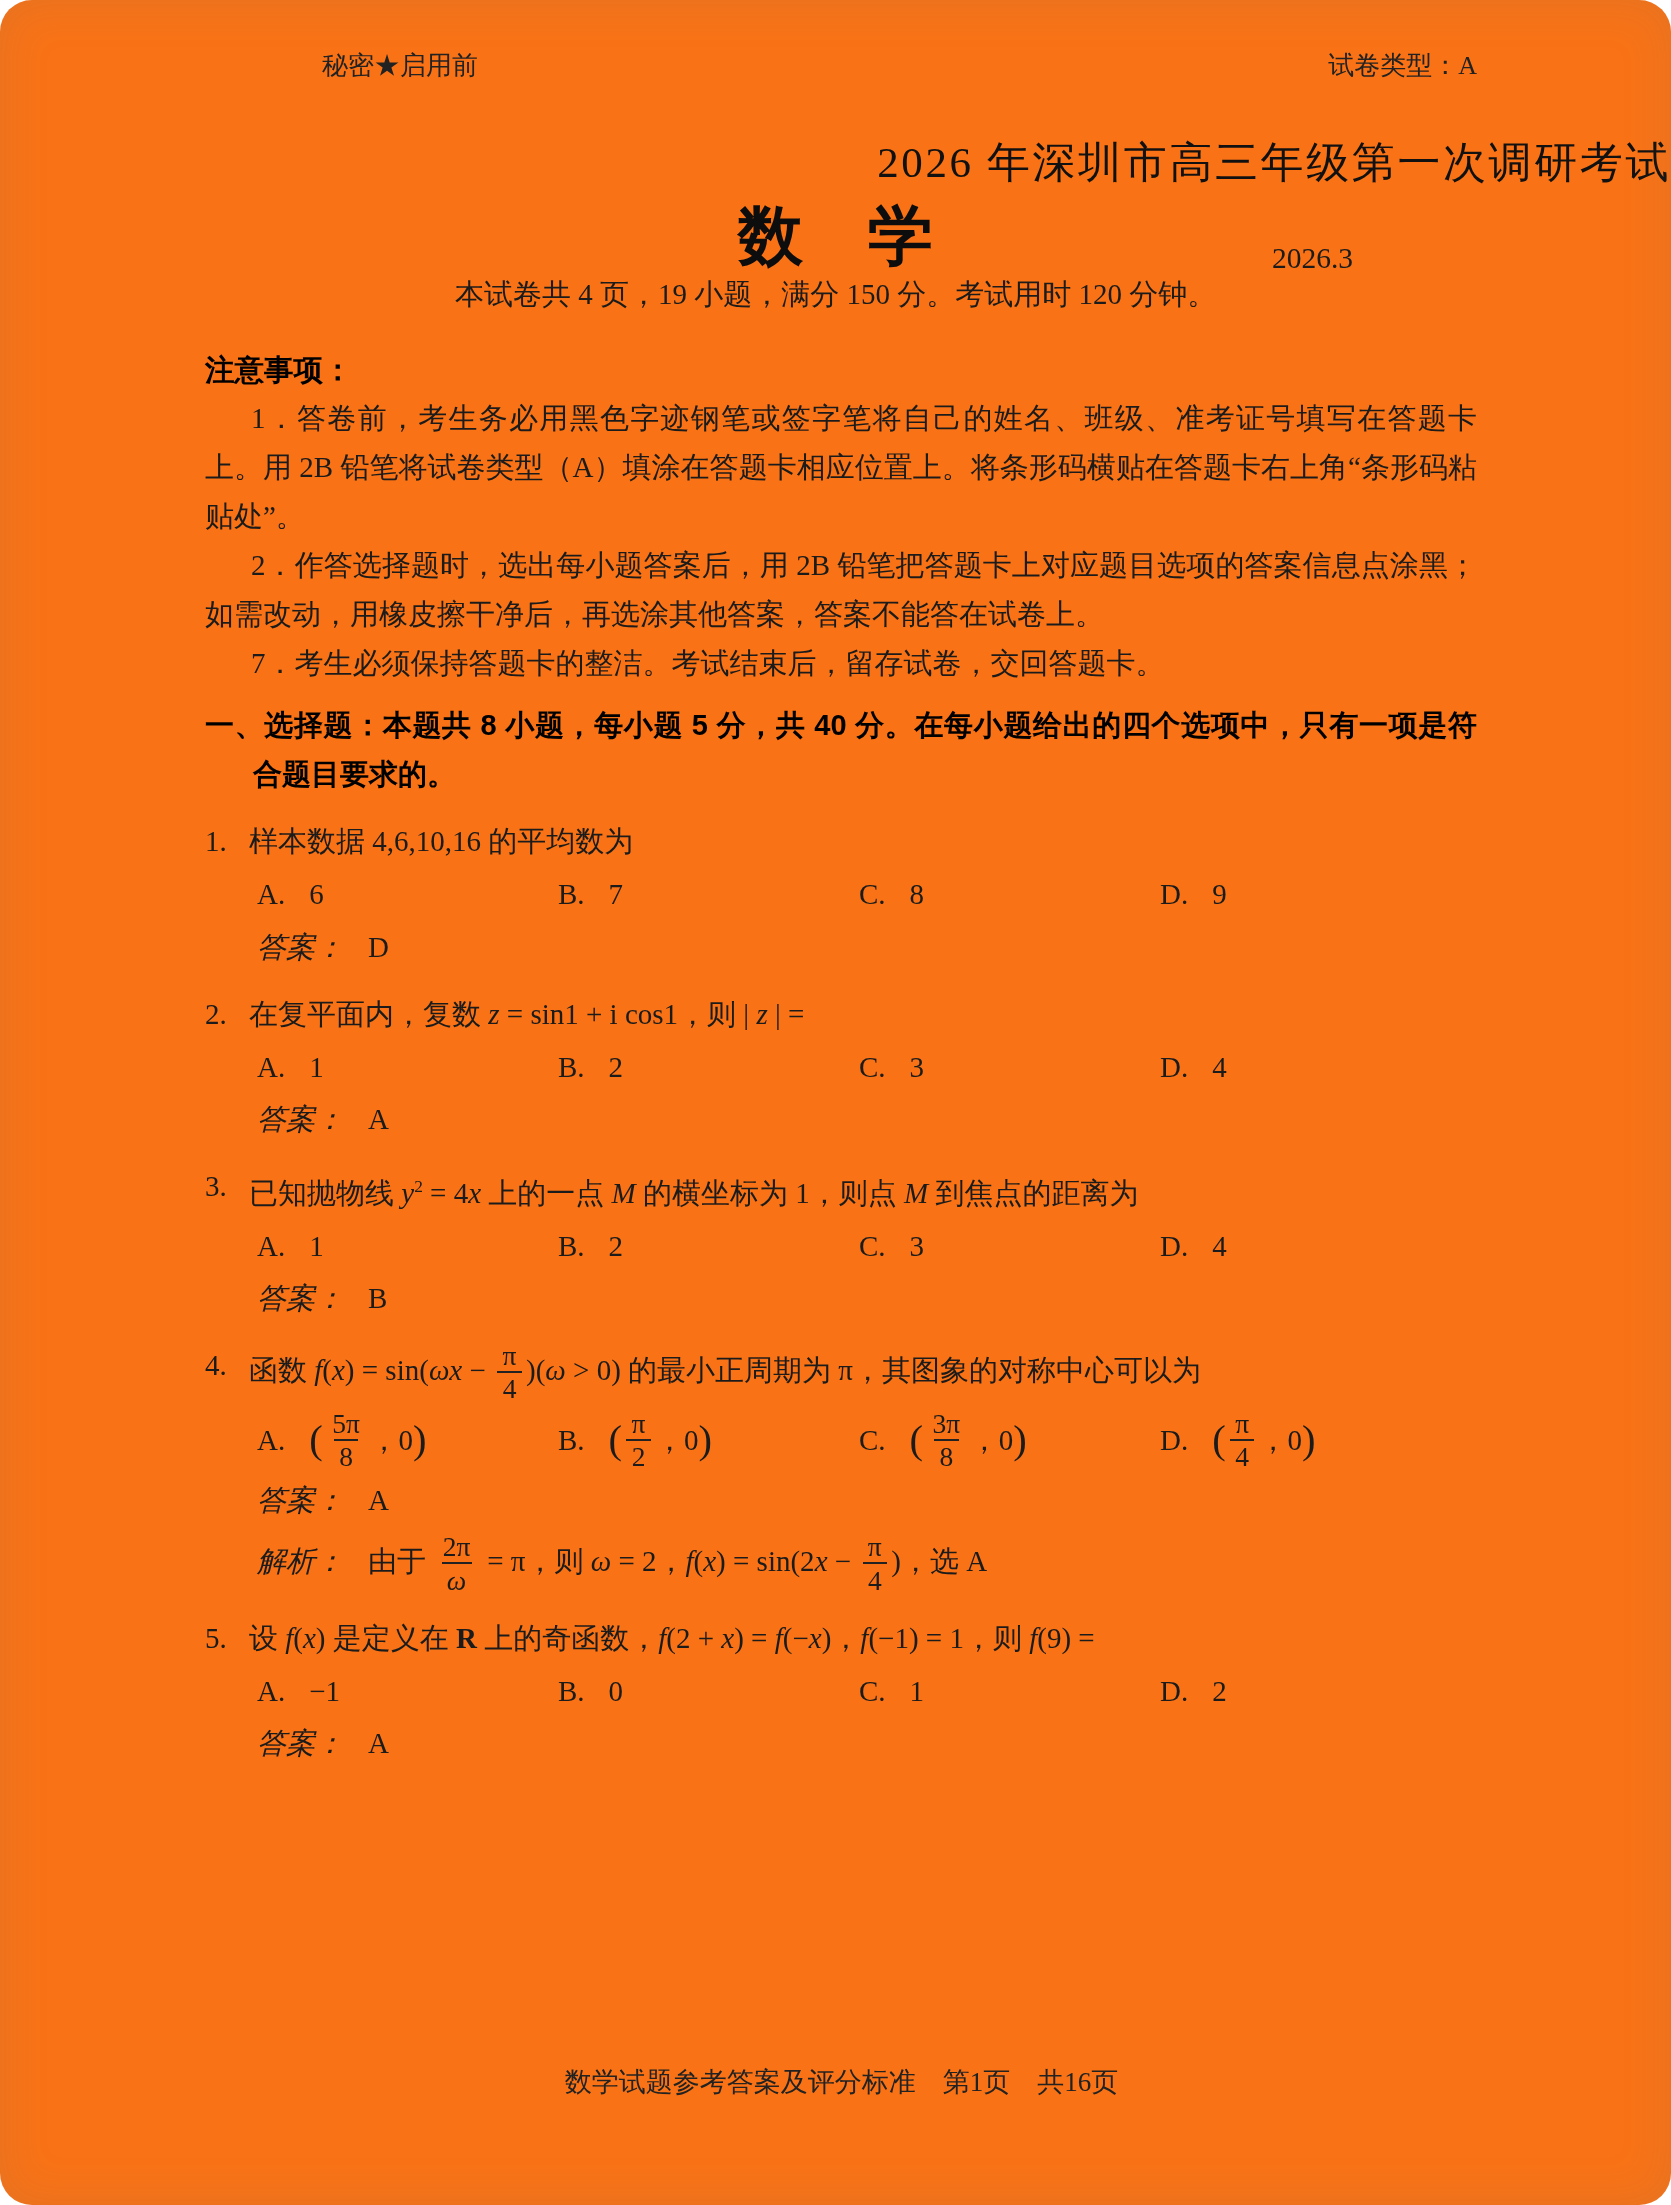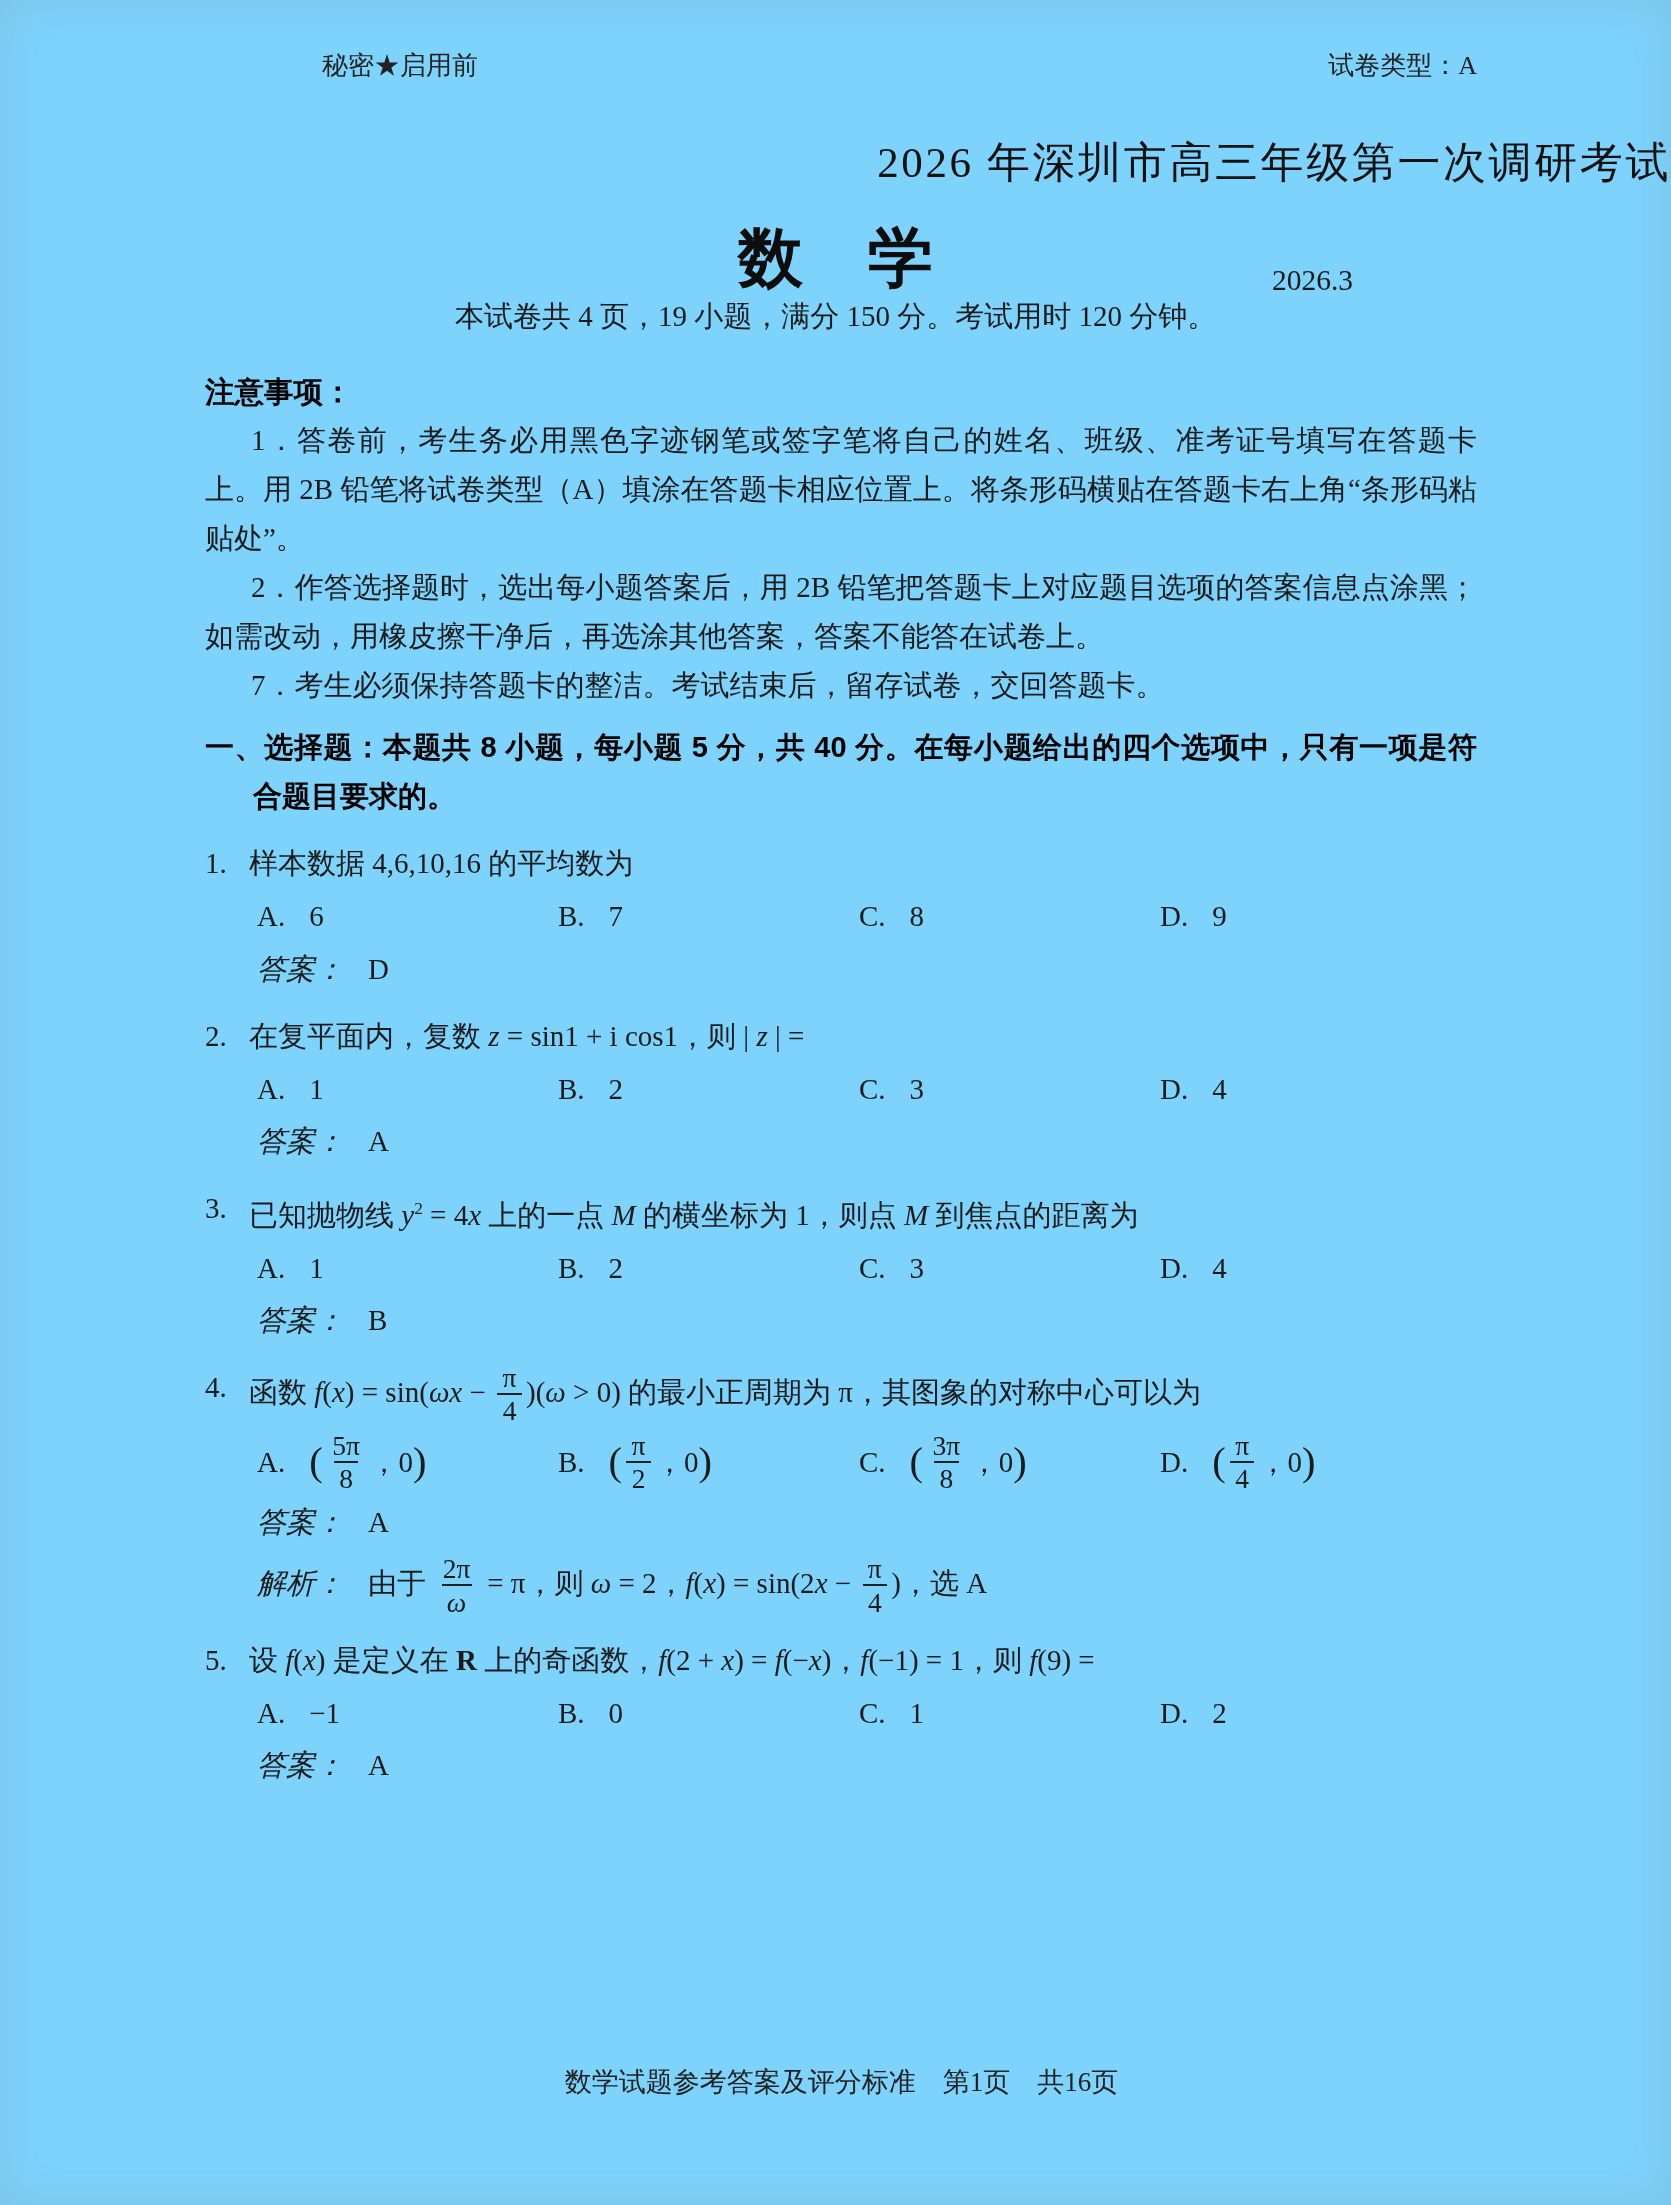--- a/index.html
+++ b/index.html
@@ -1,39 +1,40 @@
 <!DOCTYPE html>
 <html style="font-size:8.4px"><head>
 <meta charset="utf-8">
 <style>
   * { margin:0; padding:0; box-sizing:border-box; }
   html, body { background:#ffffff; }
   .page {
     position:relative;
     width:1671px; height:2205px;
-    background:#7dd3fc;
+    background:#f97316;
     color:#1b1b1b;
     font-family:"Liberation Serif","DejaVu Serif",serif;
     font-size:29px;
     overflow:hidden;
+    border-radius:32px;
   }
   .page::after {
     content:""; position:absolute; inset:0; pointer-events:none;
     box-shadow: inset 0 0 47px 4.2px rgba(110,110,110,0.14);
   }
   .hdr {
     display:flex; justify-content:space-between;
     padding:48px 194px 0 322px;
     font-size:26px; color:#222;
   }
   .title {
     margin-top:51px; text-align:right;
     font-size:43px; letter-spacing:2.6px; color:#111;
   }
-  .subject-row { position:relative; margin-top:22px; height:83px; }
+  .subject-row { position:relative; height:83px; }
   .subject {
     position:absolute; left:50%; transform:translateX(-50%); top:0;
     font-size:65px; font-weight:700; color:#0d0d0d;
   }
   .date { position:absolute; right:318px; bottom:0; font-size:29.5px; }
   .meta { text-align:center; font-size:29px; }
   .content {
     margin:29.5px 194px 0 205px;
     line-height:49px;
     text-align:justify;

